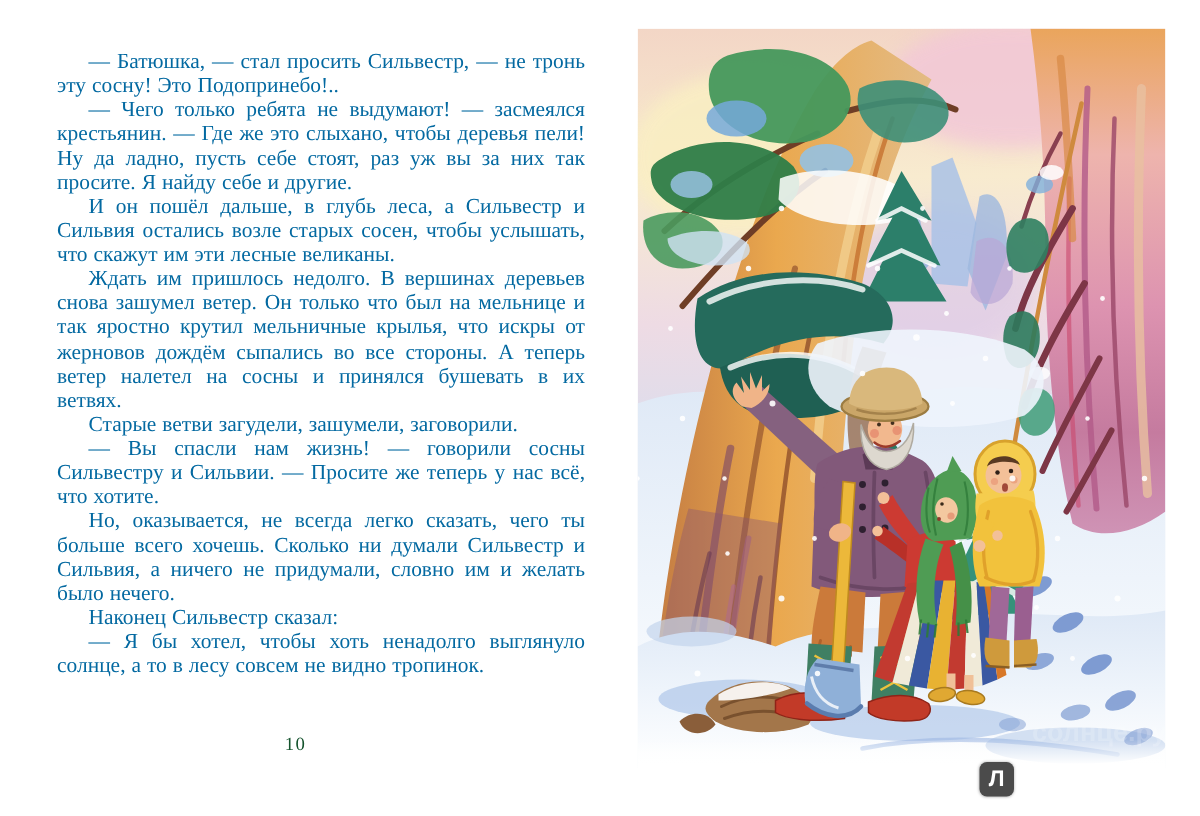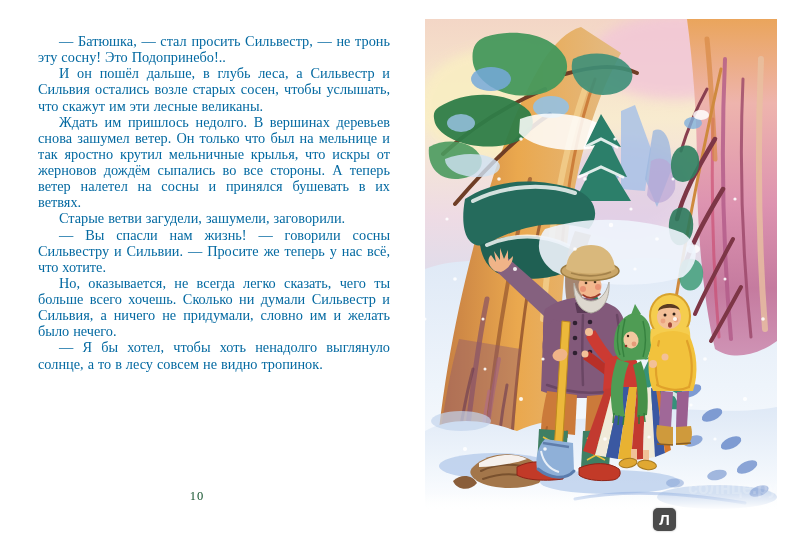--- a/index.html
+++ b/index.html
@@ -29,25 +29,27 @@
             white-space:nowrap;pointer-events:none;}
 </style>
 </head>
 <body>
 
 <div class="spread">
 
   <div class="text-col">
 
   <p>— Батюшка, — стал просить Сильвестр, — не тронь эту сосну! Это Подопринебо!..</p>
+      <p>— Чего только ребята не выдумают! — засмеялся крестьянин. — Где же это слыхано, чтобы деревья пели! Ну да ладно, пусть себе стоят, раз уж вы за них так просите. Я найду себе и другие.</p>
       <p>И он пошёл дальше, в глубь леса, а Сильвестр и Сильвия остались возле старых сосен, чтобы услышать, что скажут им эти лесные великаны.</p>
       <p>Ждать им пришлось недолго. В вершинах деревьев снова зашумел ветер. Он только что был на мельнице и так яростно крутил мельничные крылья, что искры от жерновов дождём сыпались во все стороны. А теперь ветер налетел на сосны и принялся бушевать в их ветвях.</p>
       <p>Старые ветви загудели, зашумели, заговорили.</p>
       <p>— Вы спасли нам жизнь! — говорили сосны Сильвестру и Сильвии. — Просите же теперь у нас всё, что хотите.</p>
       <p>Но, оказывается, не всегда легко сказать, чего ты больше всего хочешь. Сколько ни думали Сильвестр и Сильвия, а ничего не придумали, словно им и желать было нечего.</p>
+      <p>Наконец Сильвестр сказал:</p>
       <p>— Я бы хотел, чтобы хоть ненадолго выглянуло солнце, а то в лесу совсем не видно тропинок.</p>
     </div>
   <div class="page-num">10</div>
 
   <div class="illo">
     <svg width="352" height="493" viewBox="0 0 352 493" xmlns="http://www.w3.org/2000/svg">
       <defs>
         <linearGradient id="sky" x1="0" y1="0" x2="0" y2="1">
           <stop offset="0" stop-color="#f3d6c6"></stop>
             <stop offset=".2" stop-color="#f8ebcf"></stop>

